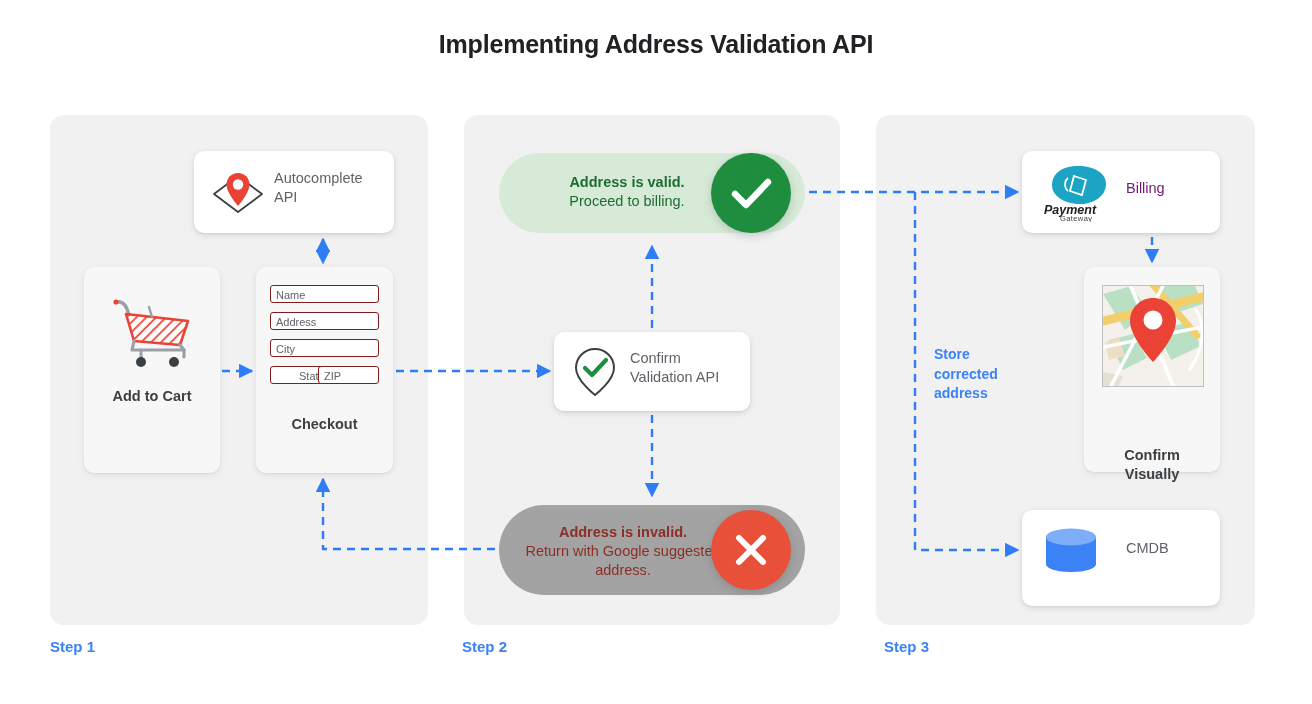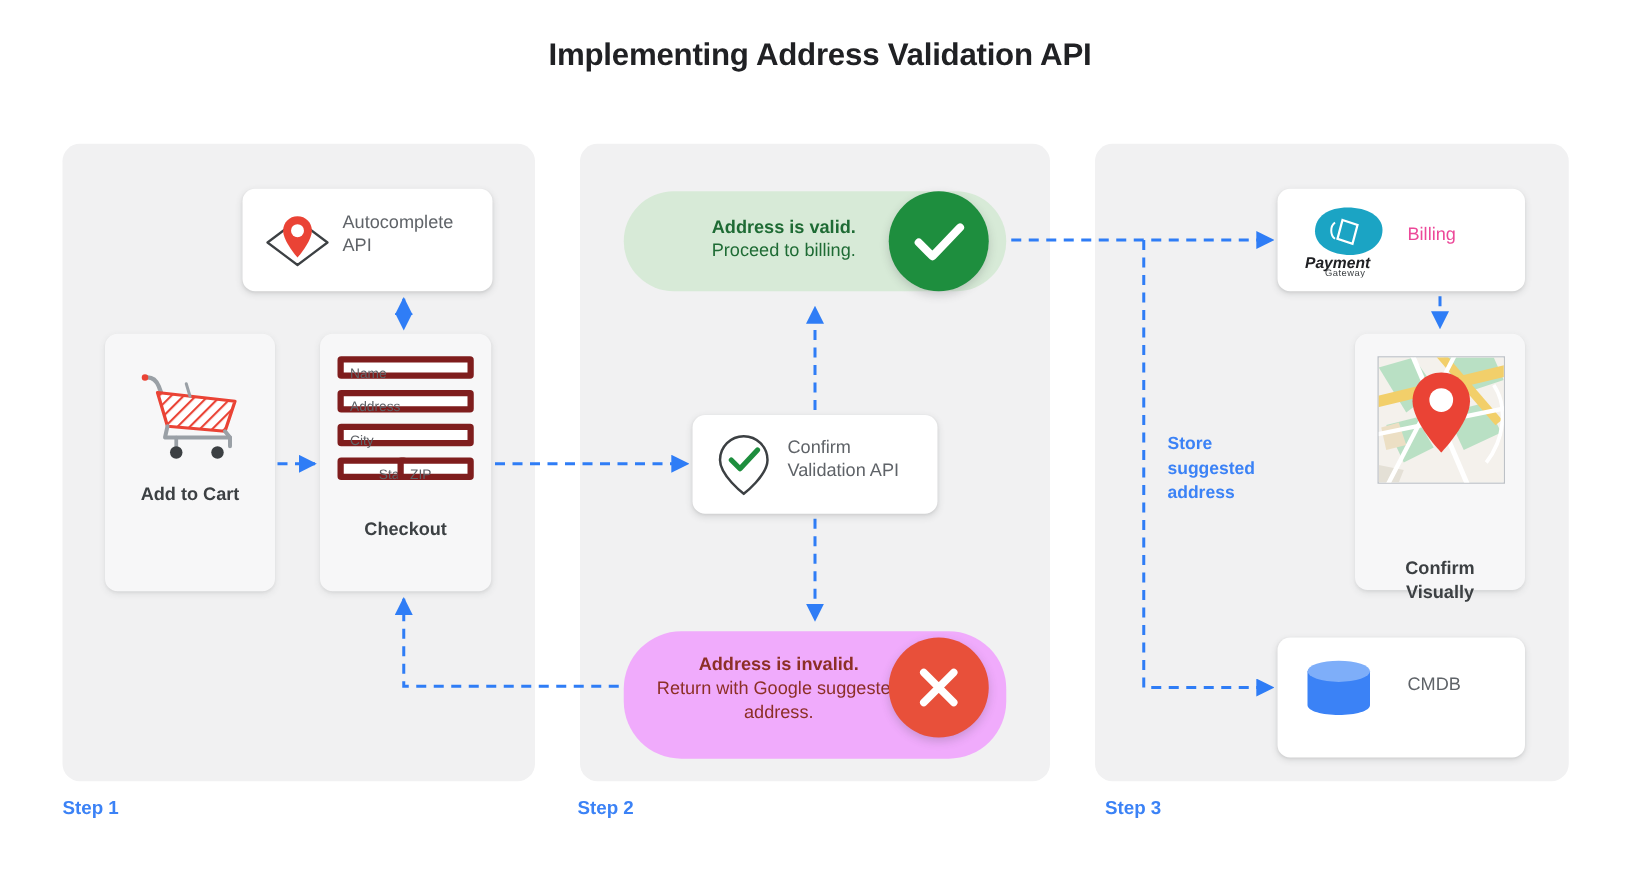--- a/index.html
+++ b/index.html
@@ -81,21 +81,21 @@
   }
 
   #card-add-to-cart { left: 84px; top: 267px; width: 136px; height: 206px; }
   #cart-icon { position: absolute; left: 24px; top: 28px; width: 90px; height: 76px; }
   #add-to-cart-caption { top: 120px; }
 
   #card-checkout { left: 256px; top: 267px; width: 137px; height: 206px; }
   .form-field {
     position: absolute;
     background: #ffffff;
-    border: 5px solid #7f1d1d;
+    border: 1px solid #7f1d1d;
     border-radius: 3px;
     font-size: 11px;
     color: #5f6368;
     padding-left: 5px;
     line-height: 18px;
     height: 18px;
     box-sizing: border-box;
   }
   #field-name    { left: 14px; top: 18px;  width: 109px; }
   #field-address { left: 14px; top: 45px;  width: 109px; }
@@ -107,22 +107,22 @@
   
   .pill {
     position: absolute;
     border-radius: 46px;
   }
   #pill-valid {
     left: 499px; top: 153px; width: 306px; height: 80px;
     background: #d7ead7;
   }
   #pill-invalid {
-    left: 499px; top: 505px; width: 306px; height: 102px;
-    background: #f0abfc;
+    left: 499px; top: 505px; width: 306px; height: 90px;
+    background: #a3a3a3;
   }
   .pill-text {
     position: absolute;
     text-align: center;
     line-height: 19px;
   }
   #valid-text {
     left: 20px; top: 20px; width: 216px;
     font-size: 14.5px; color: #1e6b34;
   }
@@ -151,21 +151,21 @@
   #validation-label {
     position: absolute; left: 76px; top: 17px; width: 112px;
     font-size: 14.5px; color: #5f6368; line-height: 19px;
   }
 
   
   #card-billing { left: 1022px; top: 151px; width: 198px; height: 82px; }
   #payment-gateway-logo { position: absolute; left: 16px; top: 13px; width: 80px; height: 58px; }
   #billing-label {
     position: absolute; left: 104px; top: 29px;
-    font-size: 14.5px; color: #ec4899; text-align: right;
+    font-size: 14.5px; color: #701a75; text-align: right;
   }
 
   #card-confirm-visually { left: 1084px; top: 267px; width: 136px; height: 205px; }
   #map-thumb {
     position: absolute; left: 18px; top: 18px;
     width: 100px; height: 100px;
     border: 1px solid #bdc1c6;
     overflow: hidden;
   }
   #confirm-caption { top: 144px; margin-top: 35px; }
@@ -308,21 +308,21 @@
       <path d="M36 12 L48 16 L44 31 L32 27 Z" fill="none" stroke="#ffffff" stroke-width="1.8"></path>
       <path d="M30 14 C26 17 26 24 30 27" fill="none" stroke="#ffffff" stroke-width="1.6"></path>
       <text x="6" y="50" font-family="Liberation Sans, sans-serif" font-size="12.5" font-weight="bold" font-style="italic" fill="#202124">Payment</text>
       <text x="22" y="57" font-family="Liberation Sans, sans-serif" font-size="7.5" fill="#3c4043" letter-spacing="0.4">Gateway</text>
     </svg>
     <div id="billing-label">Billing</div>
   </div>
 
   <div id="store-corrected-address-label">
     <span>Store</span><br>
-    <span>suggested</span><br>
+    <span>corrected</span><br>
     <span>address</span>
   </div>
 
   <div class="card-soft" id="card-confirm-visually">
     <svg id="map-thumb" viewBox="0 0 100 100">
       <rect width="100" height="100" fill="#f4f1ec"></rect>
       <path d="M0 8 L28 0 L46 26 L22 44 Z" fill="#b9e0c4"></path>
       <path d="M52 0 L92 0 L100 18 L64 30 Z" fill="#b9e0c4"></path>
       <path d="M6 54 L30 48 L44 72 L20 84 Z" fill="#b9e0c4"></path>
       <path d="M54 44 L86 36 L98 60 L68 74 Z" fill="#b9e0c4"></path>

